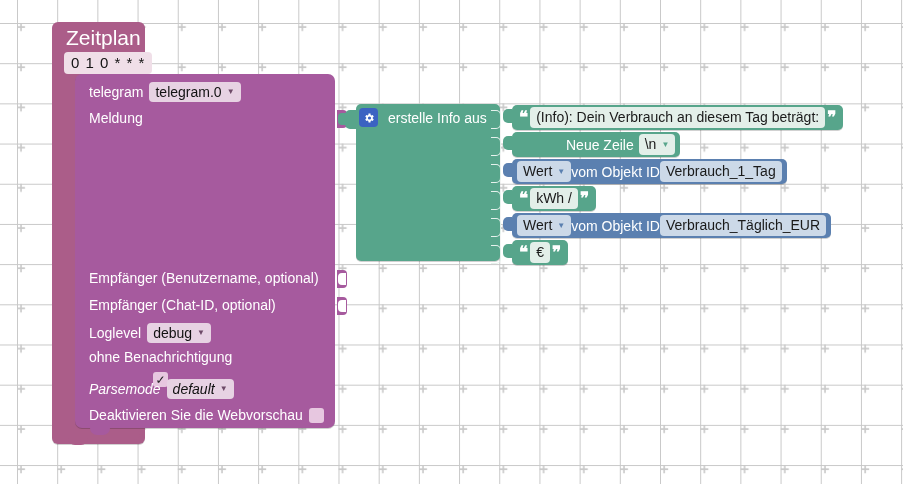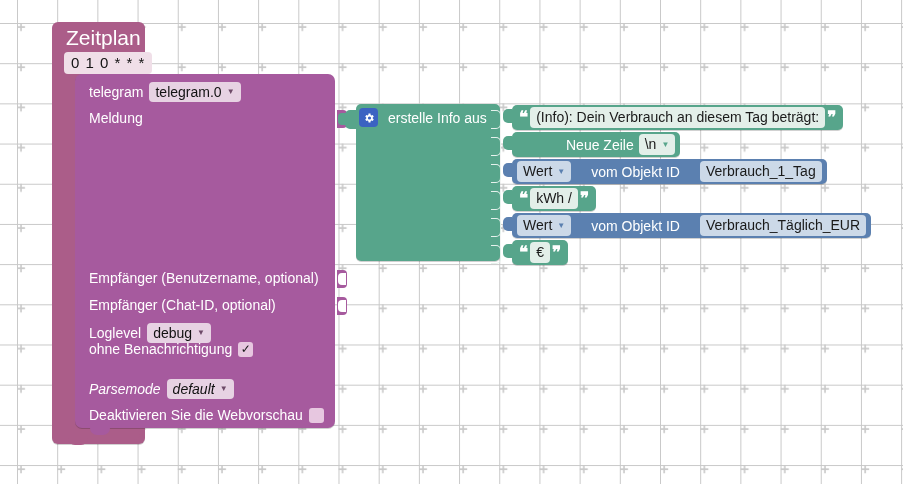--- a/index.html
+++ b/index.html
@@ -242,21 +242,21 @@
     color: #1a1a1a;
     border-radius: 4px;
     padding: 1px 6px;
     font-size: 14px;
     line-height: 19px;
     display: inline-flex;
     align-items: center;
     gap: 5px;
   }
   .caret-b { font-size: 8px; color:#5b80b0; line-height:8px; }
-  .blue-lbl { color:#ffffff; font-size:14px; padding: 0 20px; }
+  .blue-lbl { color:#ffffff; font-size:14px; padding: 0 0; }
   .green-lbl { color:#ffffff; font-size:14px; padding: 0 5px; margin-left: 44px; }
 </style>
 </head>
 <body>
 
 <div id="workspace">
 
   <svg id="gridlayer" width="903" height="484">
     <defs>
       <pattern id="crossgrid" width="40.2" height="40.2" patternUnits="userSpaceOnUse" patternTransform="translate(17,23)">
@@ -298,21 +298,21 @@
     </div>
 
     <div class="tg-row" style="top:249px;">
       <span>Loglevel</span>
       <span class="field-light">
         <span>debug</span>
         <span class="caret">▼</span>
       </span>
     </div>
 
-    <div class="tg-row" style="top:266px;">
+    <div class="tg-row" style="top:274px;flex-direction:column;">
       <span>ohne Benachrichtigung</span>
       <span class="cbox">✓</span>
     </div>
 
     <div class="tg-row" style="top:305px;font-style:italic;">
       <span>Parsemode</span>
       <span class="field-light">
         <span>default</span>
         <span class="caret">▼</span>
       </span>

